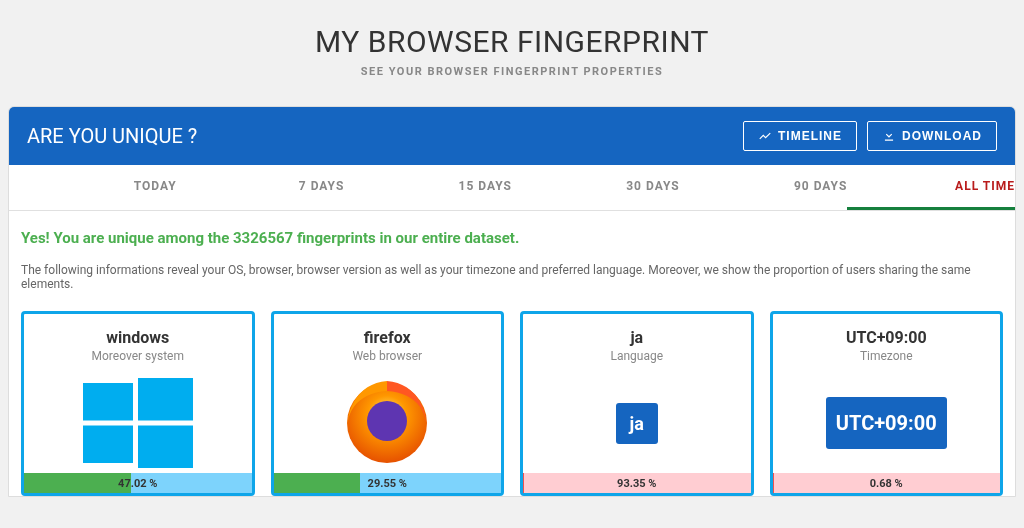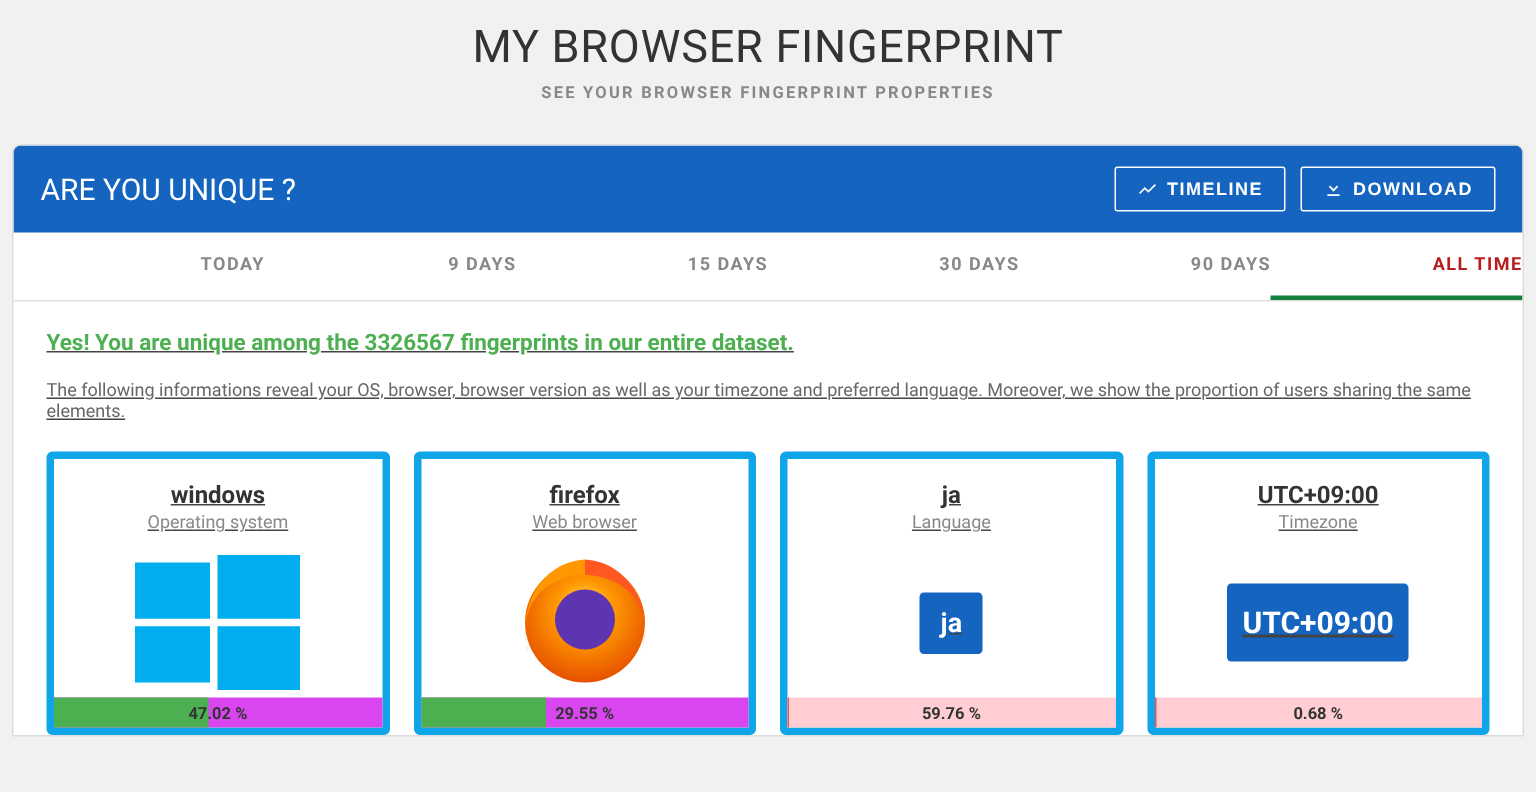--- a/index.html
+++ b/index.html
@@ -1,37 +1,37 @@
 <!DOCTYPE html>
 <html><head>
   <meta charset="utf-8">
   <style>
     * { margin:0; padding:0; box-sizing:border-box; }
     body { font-family: Roboto, sans-serif; background:#f1f1f1; color:#444; }
-    .page { width:1024px; margin:4px auto; }
+    .page { width:1024px; margin:14px auto; }
     .hero { text-align:center; padding:10px 0 20px; }
     .hero h1 { font-weight:400; font-size:30px; color:#333; letter-spacing:0.5px; }
     .hero p { font-size:11px; font-weight:700; color:#888; letter-spacing:1.5px; margin-top:6px; }
     .panel { margin:8px 8px 0; border:1px solid #ddd; border-radius:6px 6px 0 0; overflow:hidden; background:#fff; }
     .panel-header { background:#1565c0; color:#fff; padding:14px 18px; display:flex; align-items:center; }
     .panel-title { font-size:20px; font-weight:400; }
     .actions { margin-left:auto; display:flex; gap:10px; }
     .btn { border:1px solid #fff; color:#fff; background:transparent; padding:7px 14px; font-size:12px; font-weight:700; letter-spacing:1px; cursor:pointer; display:flex; align-items:center; gap:6px; border-radius:2px; }
     .tabs { display:flex; border-bottom:1px solid #e0e0e0; }
     .tab { flex:1; text-align:right; padding:14px 0; font-size:12px; font-weight:700; color:#888; letter-spacing:1px; cursor:pointer; }
     .tab.active { color:#b91c1c; border-bottom:3px solid #15803d; }
-    .body { padding:18px 22px 0;text-decoration:underline; }
+    .body { padding:18px 12px 0; }
     .unique-line { color:#4caf50; font-weight:700; font-size:15px; margin-bottom:16px; }
     .desc { font-size:12px; color:#666; margin-bottom:20px; }
     .cards { display:flex; gap:16px; }
-    .card { flex:1; border:5px solid #0ea5e9; border-radius:4px; display:flex; flex-direction:column; align-items:center; padding-top:14px; }
+    .card { flex:1; border:3px solid #0ea5e9; border-radius:4px; display:flex; flex-direction:column; align-items:center; padding-top:14px; }
     .card h3 { font-size:16px; font-weight:700; color:#333; }
     .card .sub { font-size:12px; color:#888; margin-top:2px; margin-bottom:10px; }
     .iconbox { height:100px; display:flex; align-items:center; justify-content:center; }
-    .meter { width:100%; height:20px; position:relative; background:#d946ef; }
+    .meter { width:100%; height:20px; position:relative; background:#7dd3fc; }
     .meter.red { background:#ffcdd2; }
     .meter .fill { height:100%; background:#4caf50; }
     .meter.red .fill { background:#ef5350; }
     .meter .pct { position:absolute; inset:0; display:flex; align-items:center; justify-content:center; font-size:11px; font-weight:700; color:#333; }
     .badge { background:#1565c0; color:#fff; font-weight:700; padding:10px 14px; font-size:18px; border-radius:3px; }
     .badge.wide { padding:14px 10px; font-size:20px; }
   </style>
 </head>
 <body>
 
@@ -55,36 +55,36 @@
           <svg width="14" height="14" viewBox="0 0 24 24" fill="#fff">
               <path d="M5 20h14v-2H5v2zM12 2v10l4-4 1.4 1.4L12 15l-5.4-5.6L8 8l4 4V2h0z"></path>
             </svg>
           <span>DOWNLOAD</span>
         </button>
       </div>
     </div>
 
     <div class="tabs">
       <div class="tab">TODAY</div>
-      <div class="tab">9 DAYS</div>
+      <div class="tab">7 DAYS</div>
       <div class="tab">15 DAYS</div>
       <div class="tab">30 DAYS</div>
       <div class="tab">90 DAYS</div>
       <div class="tab active">ALL TIME</div>
     </div>
 
     <div class="body">
       <div class="unique-line">Yes! You are unique among the 3326567 fingerprints in our entire dataset.</div>
       <div class="desc">The following informations reveal your OS, browser, browser version as well as your timezone and preferred language. Moreover, we show the proportion of users sharing the same elements.</div>
 
       <div class="cards">
 
         <div class="card">
           <h3>windows</h3>
-          <div class="sub">Operating system</div>
+          <div class="sub">Moreover system</div>
           <div class="iconbox">
             <svg width="110" height="90" viewBox="0 0 88 72">
               <rect x="0" y="4" width="40" height="30" fill="#00adef"></rect>
               <rect x="44" y="0" width="44" height="34" fill="#00adef"></rect>
               <rect x="0" y="38" width="40" height="30" fill="#00adef"></rect>
               <rect x="44" y="38" width="44" height="34" fill="#00adef"></rect>
             </svg>
           </div>
           <div class="meter">
             <div class="fill" style="width:47.02%"></div>
@@ -117,21 +117,21 @@
         </div>
 
         <div class="card">
           <h3>ja</h3>
           <div class="sub">Language</div>
           <div class="iconbox">
             <div class="badge">ja</div>
           </div>
           <div class="meter red">
             <div class="fill" style="width:0.25%"></div>
-            <div class="pct">59.76 %</div>
+            <div class="pct">93.35 %</div>
           </div>
         </div>
 
         <div class="card">
           <h3>UTC+09:00</h3>
           <div class="sub">Timezone</div>
           <div class="iconbox">
             <div class="badge wide">UTC+09:00</div>
           </div>
           <div class="meter red">

